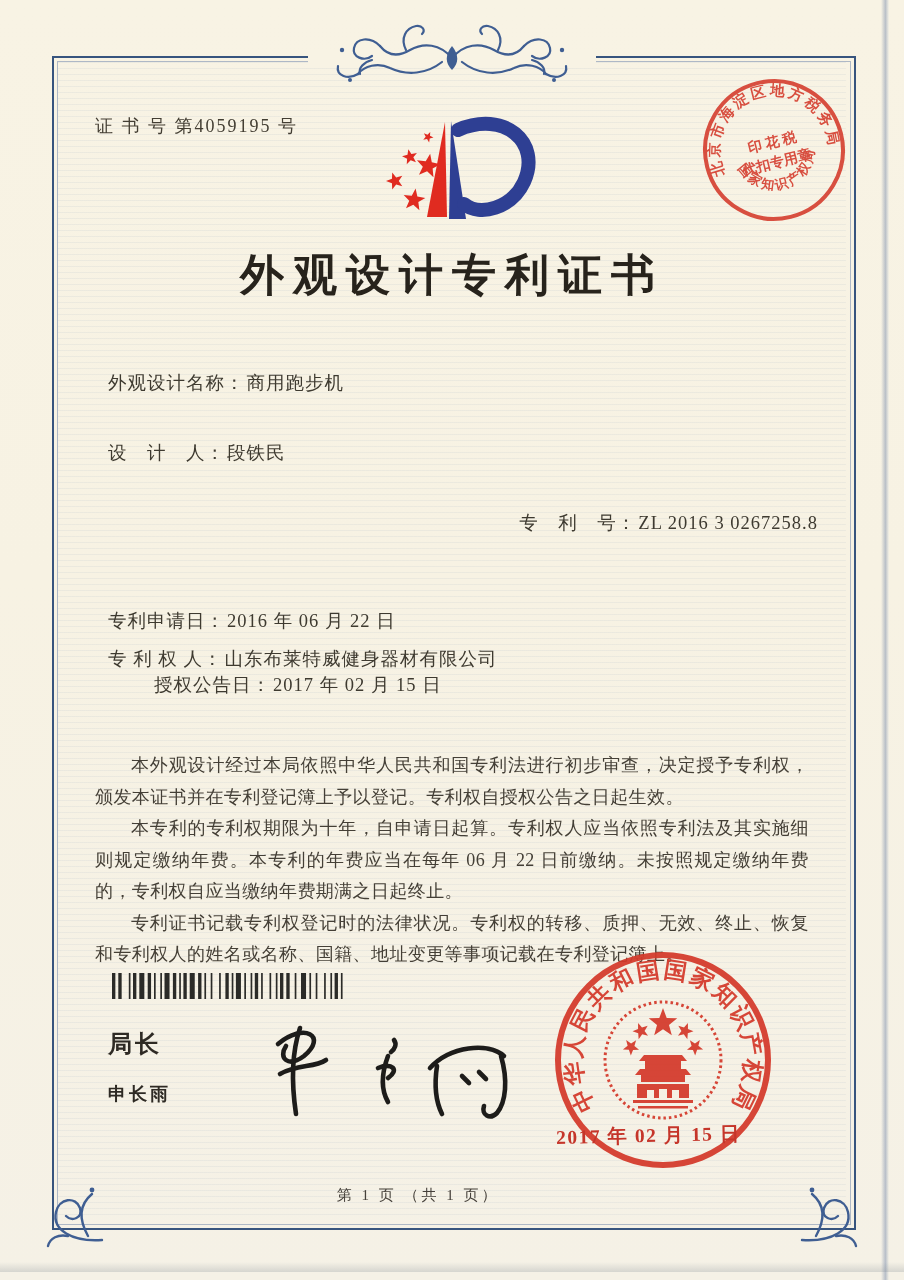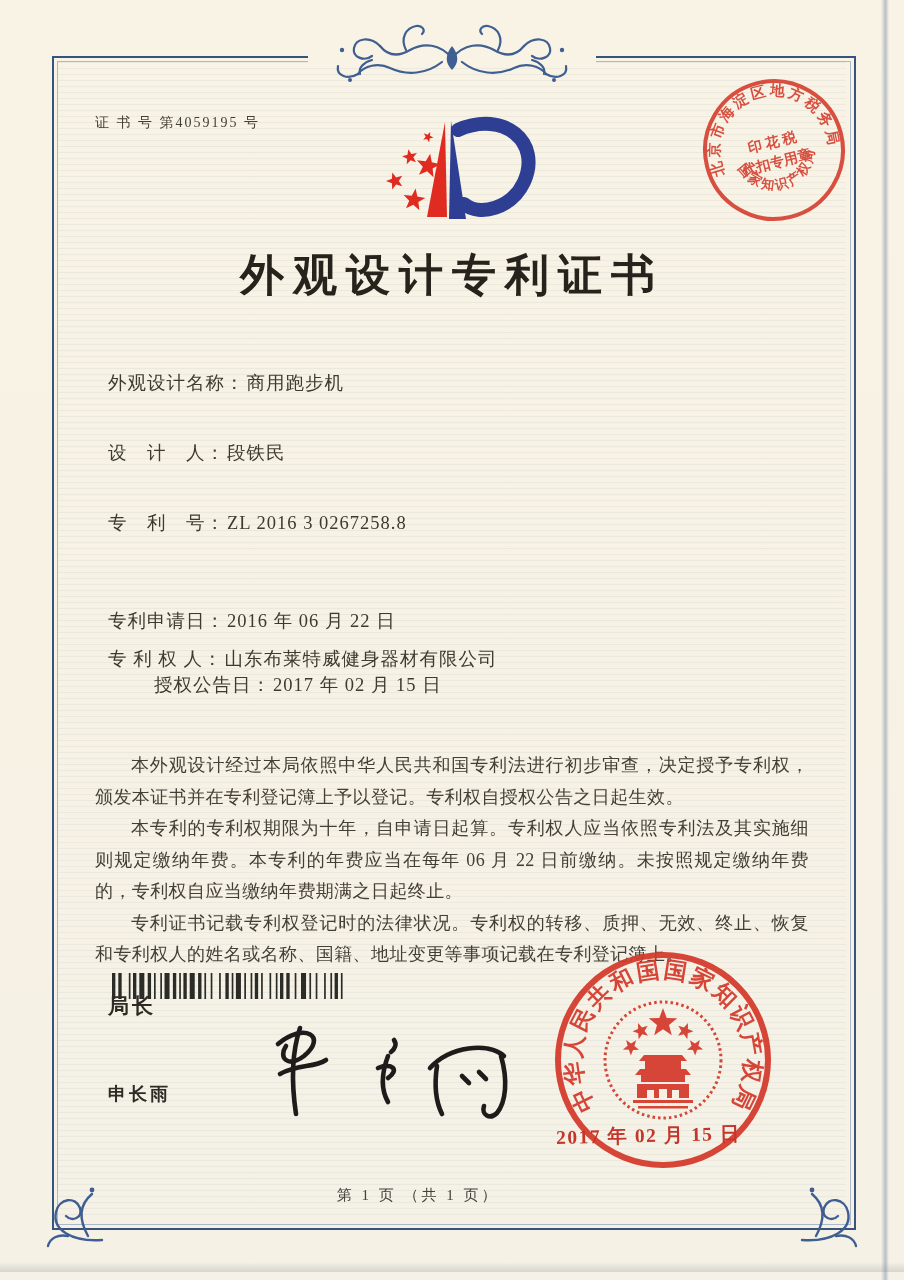--- a/index.html
+++ b/index.html
@@ -15,29 +15,29 @@
   .edge-right{left:881px;top:0;width:8px;height:1280px;
     background:linear-gradient(90deg,rgba(120,140,170,0) 0%,rgba(110,130,165,.45) 55%,rgba(245,242,230,.9) 100%);}
   .edge-bottom{left:0;top:1262px;width:904px;height:10px;
     background:linear-gradient(180deg,rgba(120,130,140,0),rgba(120,130,140,.25));}
   
   .frame-outer{left:52px;top:56px;width:800px;height:1170px;border:2px solid #37547e;}
   .frame-inner{left:3px;top:3px;right:3px;bottom:3px;position:absolute;border:1px solid #aeb8c6;}
   .guilloche{left:58px;top:62px;width:788px;height:1158px;
     background:repeating-linear-gradient(180deg,rgba(125,150,180,.13) 0 1px,rgba(0,0,0,0) 1px 6px);
     opacity:.75;}
-  .cert-no{left:95px;top:114px;font-size:14px;letter-spacing:2px;color:#433e33;}
+  .cert-no{left:95px;top:114px;font-size:18px;letter-spacing:2px;color:#433e33;}
   .title{left:0;top:246px;width:904px;text-align:center;font-size:44px;font-weight:bold;
     letter-spacing:9px;color:#27231c;}
   .field-row{left:108px;width:710px;font-size:18.5px;color:#3e3a30;letter-spacing:1px;}
   .field-row .lbl{margin-right:2px;}
   .paras{left:95px;top:750px;width:714px;font-size:18px;line-height:31.5px;color:#443f36;
     text-align:justify;letter-spacing:.4px;}
   .paras p{margin:0;text-indent:2em;}
-  .director-label{left:108px;top:992px;font-size:21px;font-weight:bold;
+  .director-label{left:108px;top:1028px;font-size:24px;font-weight:bold;
     font-family:"Liberation Sans","DejaVu Sans",sans-serif;color:#2e2a24;letter-spacing:3px;}
   .director-name{left:108px;top:1082px;font-size:18px;font-weight:bold;
     font-family:"Liberation Sans","DejaVu Sans",sans-serif;color:#2e2a24;letter-spacing:3px;}
   .seal-date{left:556px;top:1122px;font-size:19.5px;font-weight:bold;color:#c5352a;
     letter-spacing:1.5px;transform:rotate(-1.2deg);z-index:6;
     font-family:"Liberation Serif","DejaVu Serif",serif;}
   .footer{left:0;top:1186px;width:836px;text-align:center;font-size:15px;
     letter-spacing:3px;color:#45403a;}
   svg{display:block;}
   .stamp-rot{transform:rotate(-14deg);}
@@ -136,21 +136,21 @@
   </svg>
 
   <div class="abs title">外观设计专利证书</div>
 
   <div class="abs field-row" style="top:370px;">
     <span class="lbl">外观设计名称：</span><span>商用跑步机</span>
   </div>
   <div class="abs field-row" style="top:440px;">
     <span class="lbl">设　计　人：</span><span>段铁民</span>
   </div>
-  <div class="abs field-row" style="top:510px;">
+  <div class="abs field-row" style="top:510px;text-align:right;">
     <span class="lbl">专　利　号：</span><span>ZL 2016 3 0267258.8</span>
   </div>
   <div class="abs field-row" style="top:580px;margin-top:28px;">
     <span class="lbl">专利申请日：</span><span>2016 年 06 月 22 日</span>
   </div>
   <div class="abs field-row" style="top:646px;">
     <span class="lbl">专 利 权 人：</span><span>山东布莱特威健身器材有限公司</span>
   </div>
   <div class="abs field-row" style="top:672px;margin-left:46px;">
     <span class="lbl">授权公告日：</span><span>2017 年 02 月 15 日</span>

